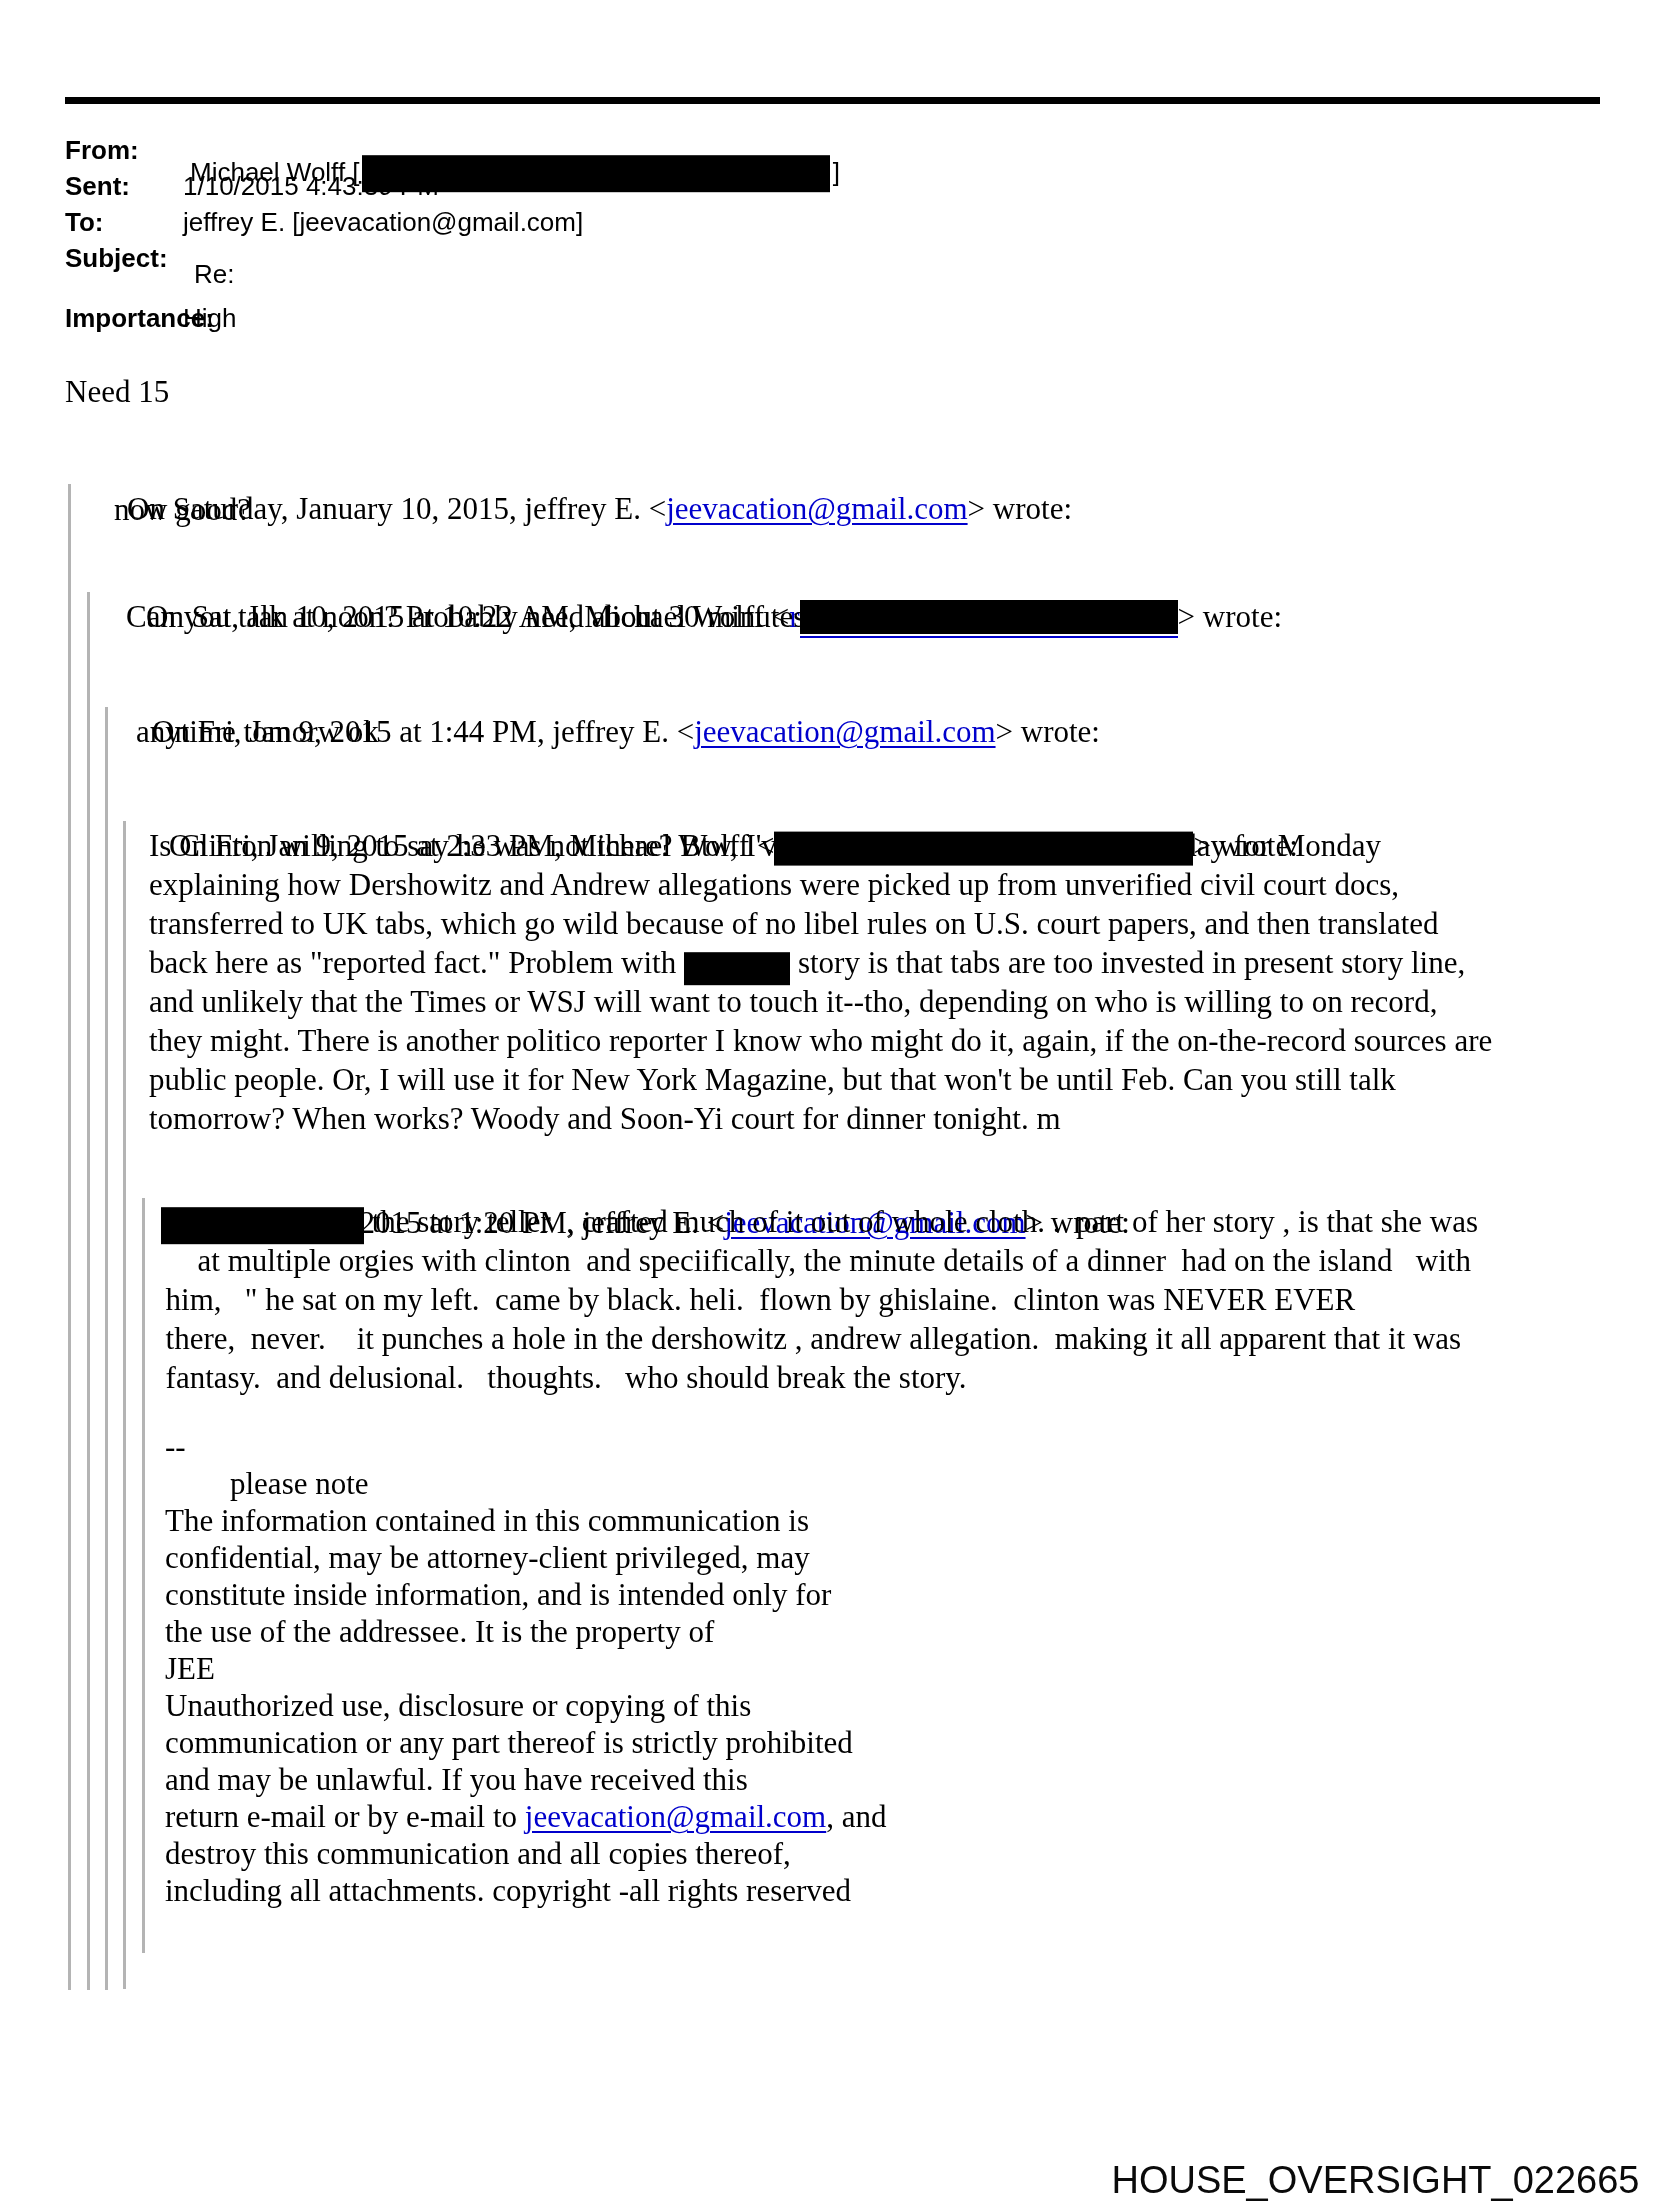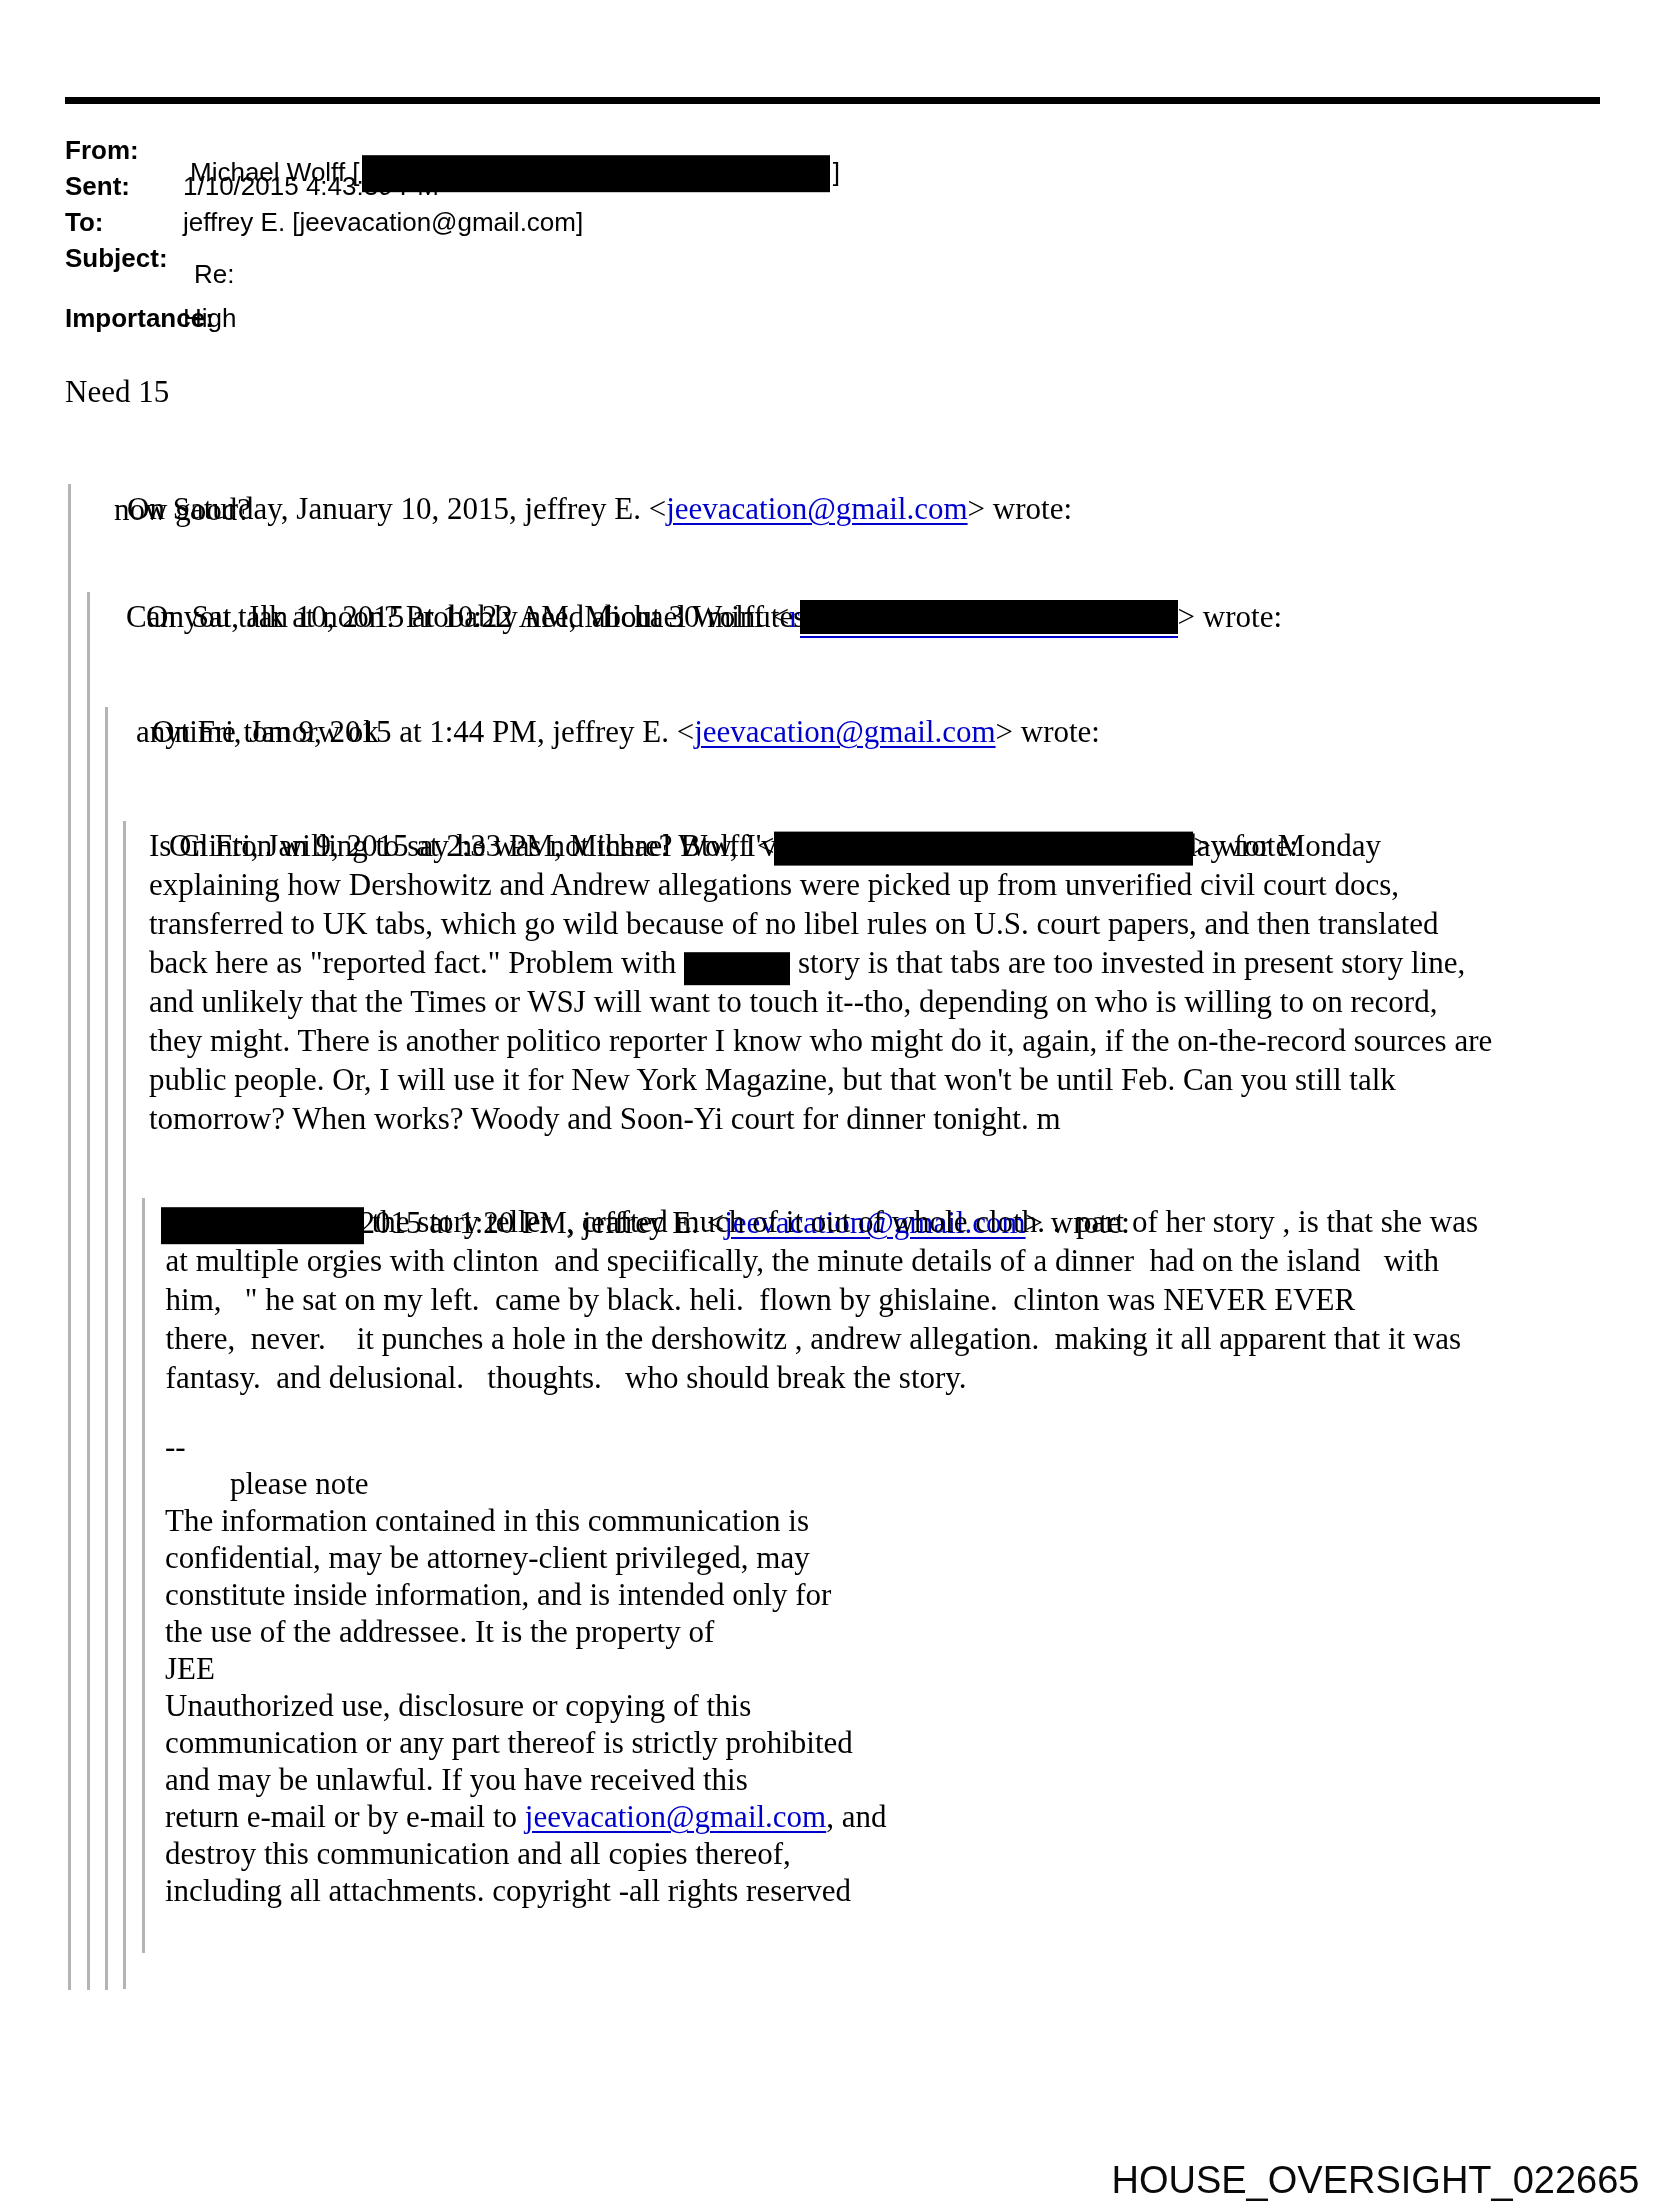--- a/index.html
+++ b/index.html
@@ -99,21 +99,21 @@
     <div class="ln">they might. There is another politico reporter I know who might do it, again, if the on-the-record sources are</div>
     <div class="ln">public people. Or, I will use it for New York Magazine, but that won't be until Feb. Can you still talk</div>
     <div class="ln">tomorrow? When works? Woody and Soon-Yi court for dinner tonight. m</div>
   </div>
 
   <div class="abs serif-line" style="left:151px; top:1164px;">
     <span>On Fri, Jan 9, 2015 at 1:20 PM, jeffrey E. &lt;</span><a class="maillink" href="#">jeevacation@gmail.com</a><span>&gt; wrote:</span>
   </div>
   <div class="abs para" style="left:161px; top:1202px; width:1466px;">
     <div class="ln"><span class="redact" style="width:203px; height:37px; transform:translateY(5.2px);"></span><span> the story teller  , crafted much of it out of whole cloth. .  part of her story , is that she was</span></div>
-    <div class="ln" style="padding-left:4.6px;">at multiple orgies with clinton  and speciifically, the minute details of a dinner  had on the island   with</div>
+    <div class="ln" style="padding-left:4.6px;margin-left:32px;">at multiple orgies with clinton  and speciifically, the minute details of a dinner  had on the island   with</div>
     <div class="ln" style="padding-left:4.6px;">him,   " he sat on my left.  came by black. heli.  flown by ghislaine.  clinton was NEVER EVER</div>
     <div class="ln" style="padding-left:4.6px;">there,  never.    it punches a hole in the dershowitz , andrew allegation.  making it all apparent that it was</div>
     <div class="ln" style="padding-left:4.6px;">fantasy.  and delusional.   thoughts.   who should break the story.</div>
   </div>
 
   <div class="abs sig" style="left:165px; top:1428px; width:1047px;">
     <div class="ln">--</div>
     <div class="ln" style="margin-left:65px;">please note</div>
     <div class="ln">The information contained in this communication is</div>
     <div class="ln">confidential, may be attorney-client privileged, may</div>

